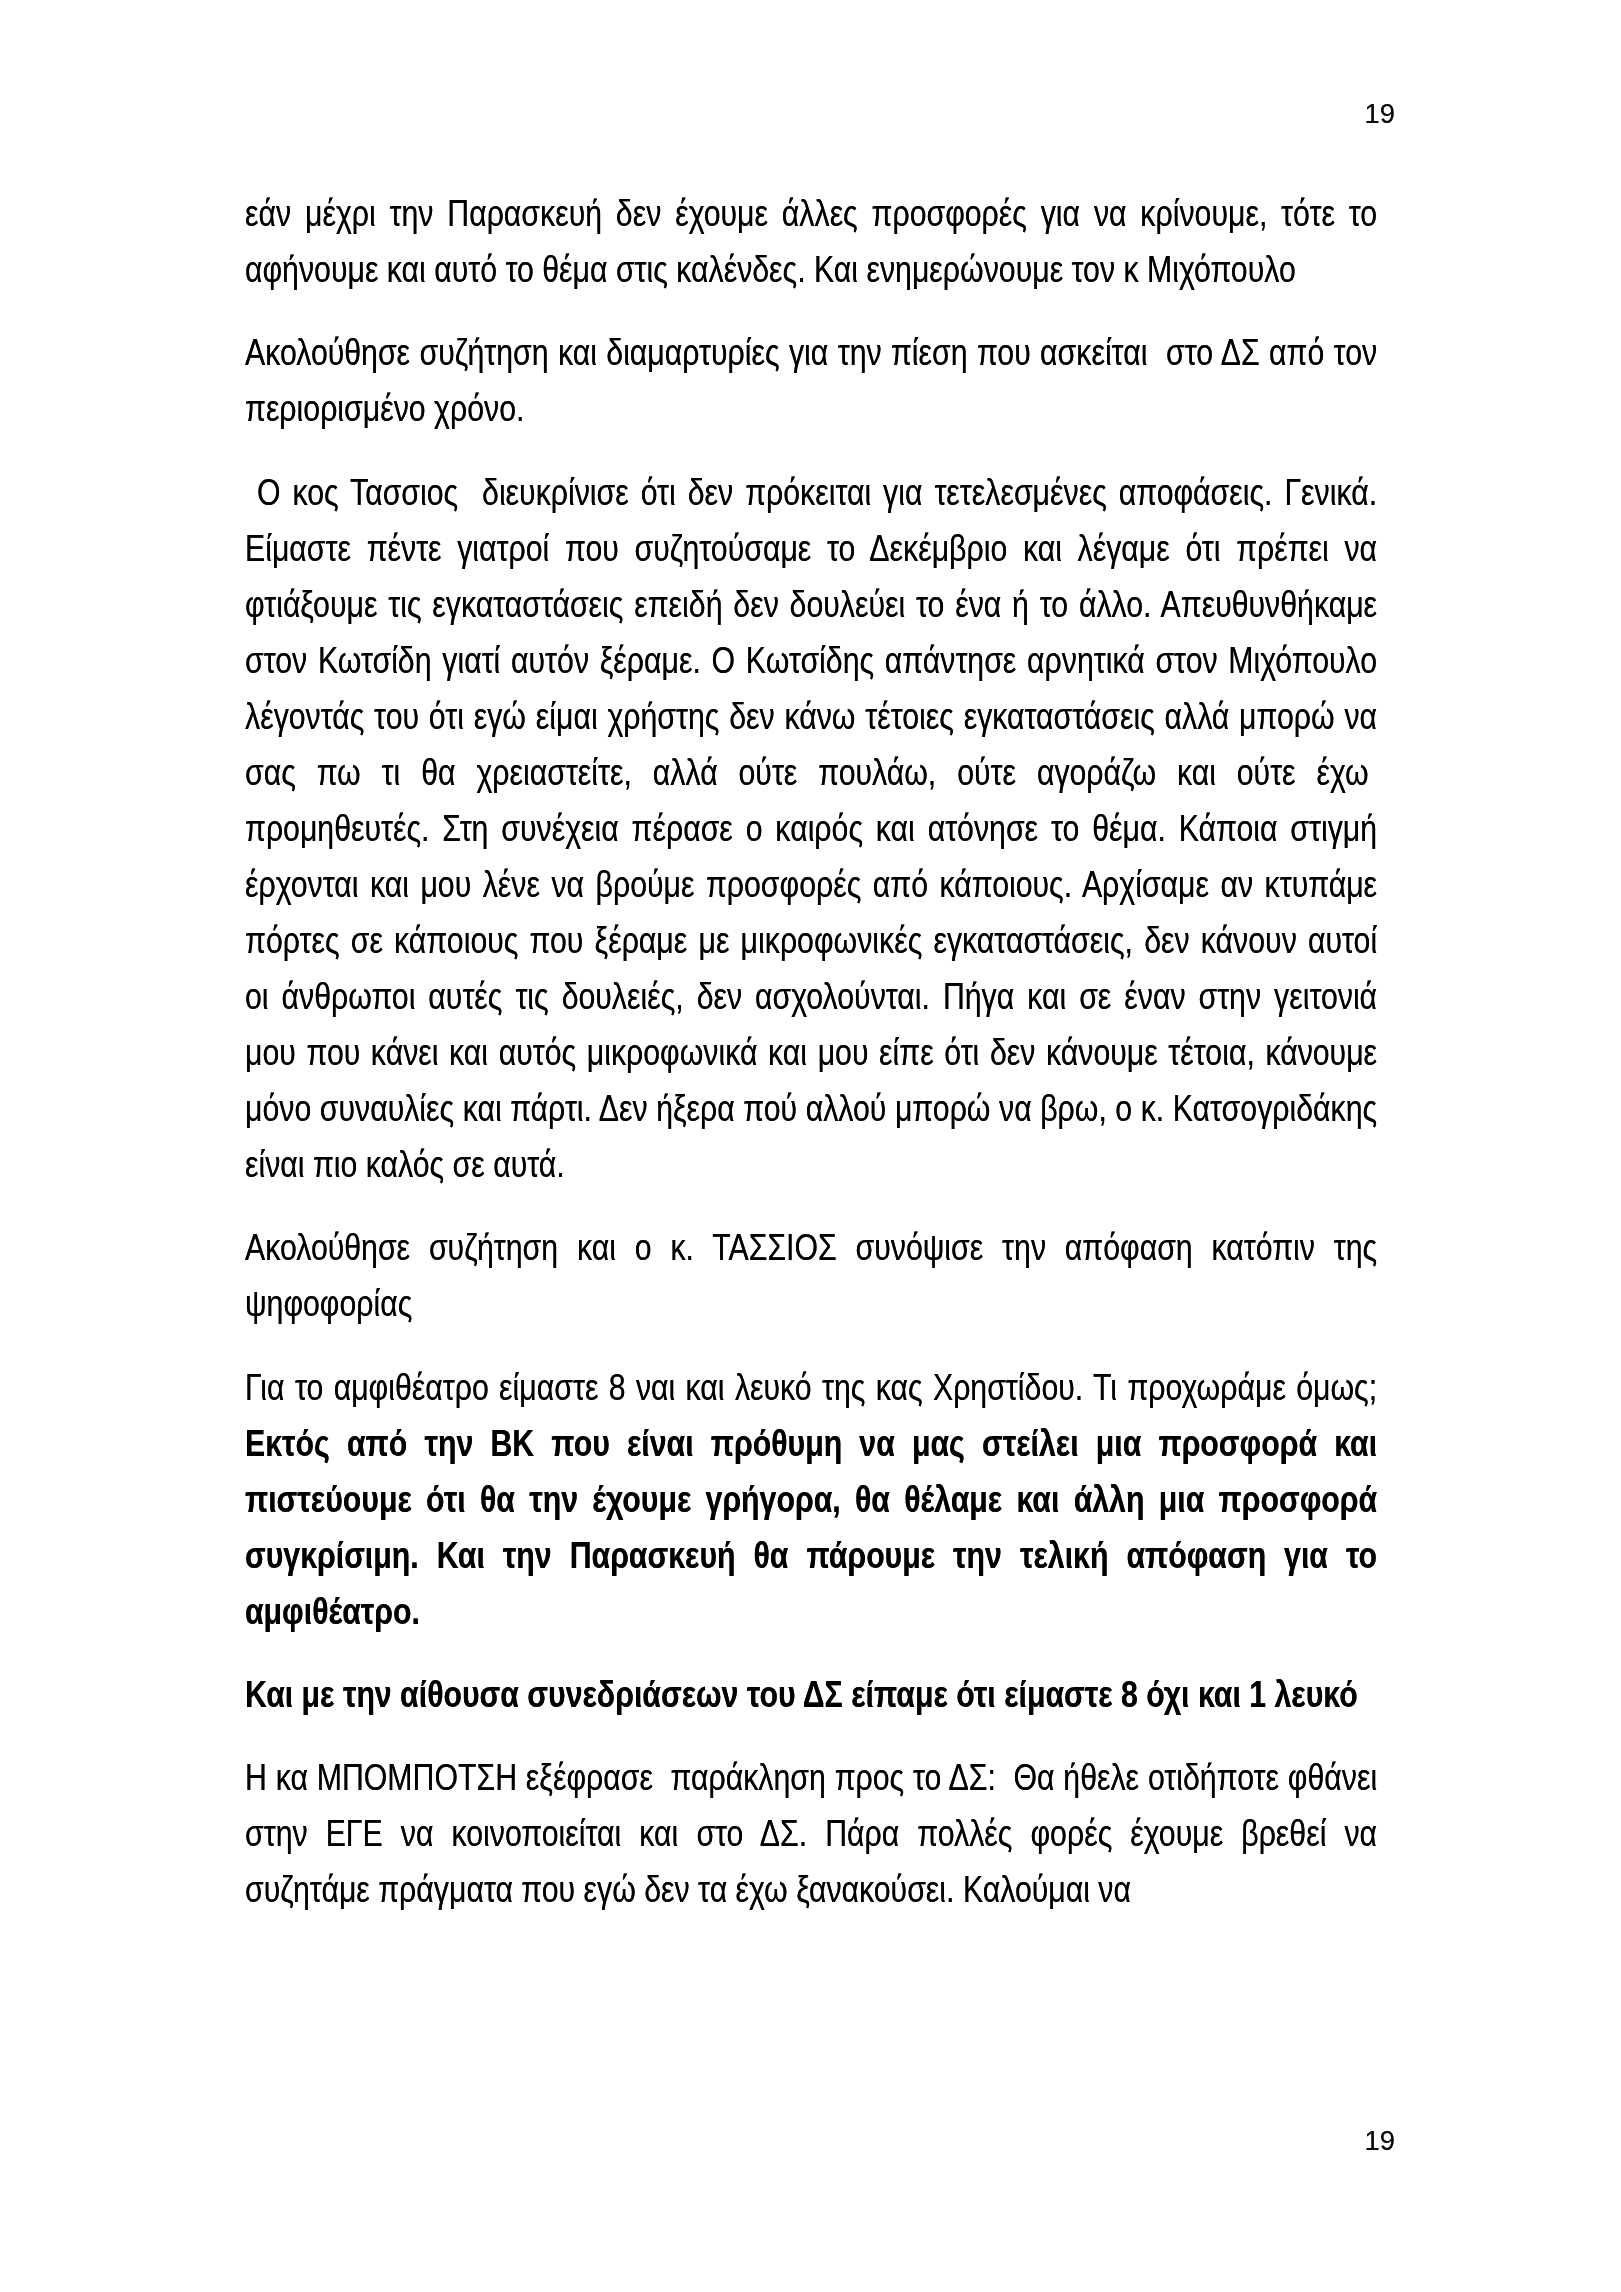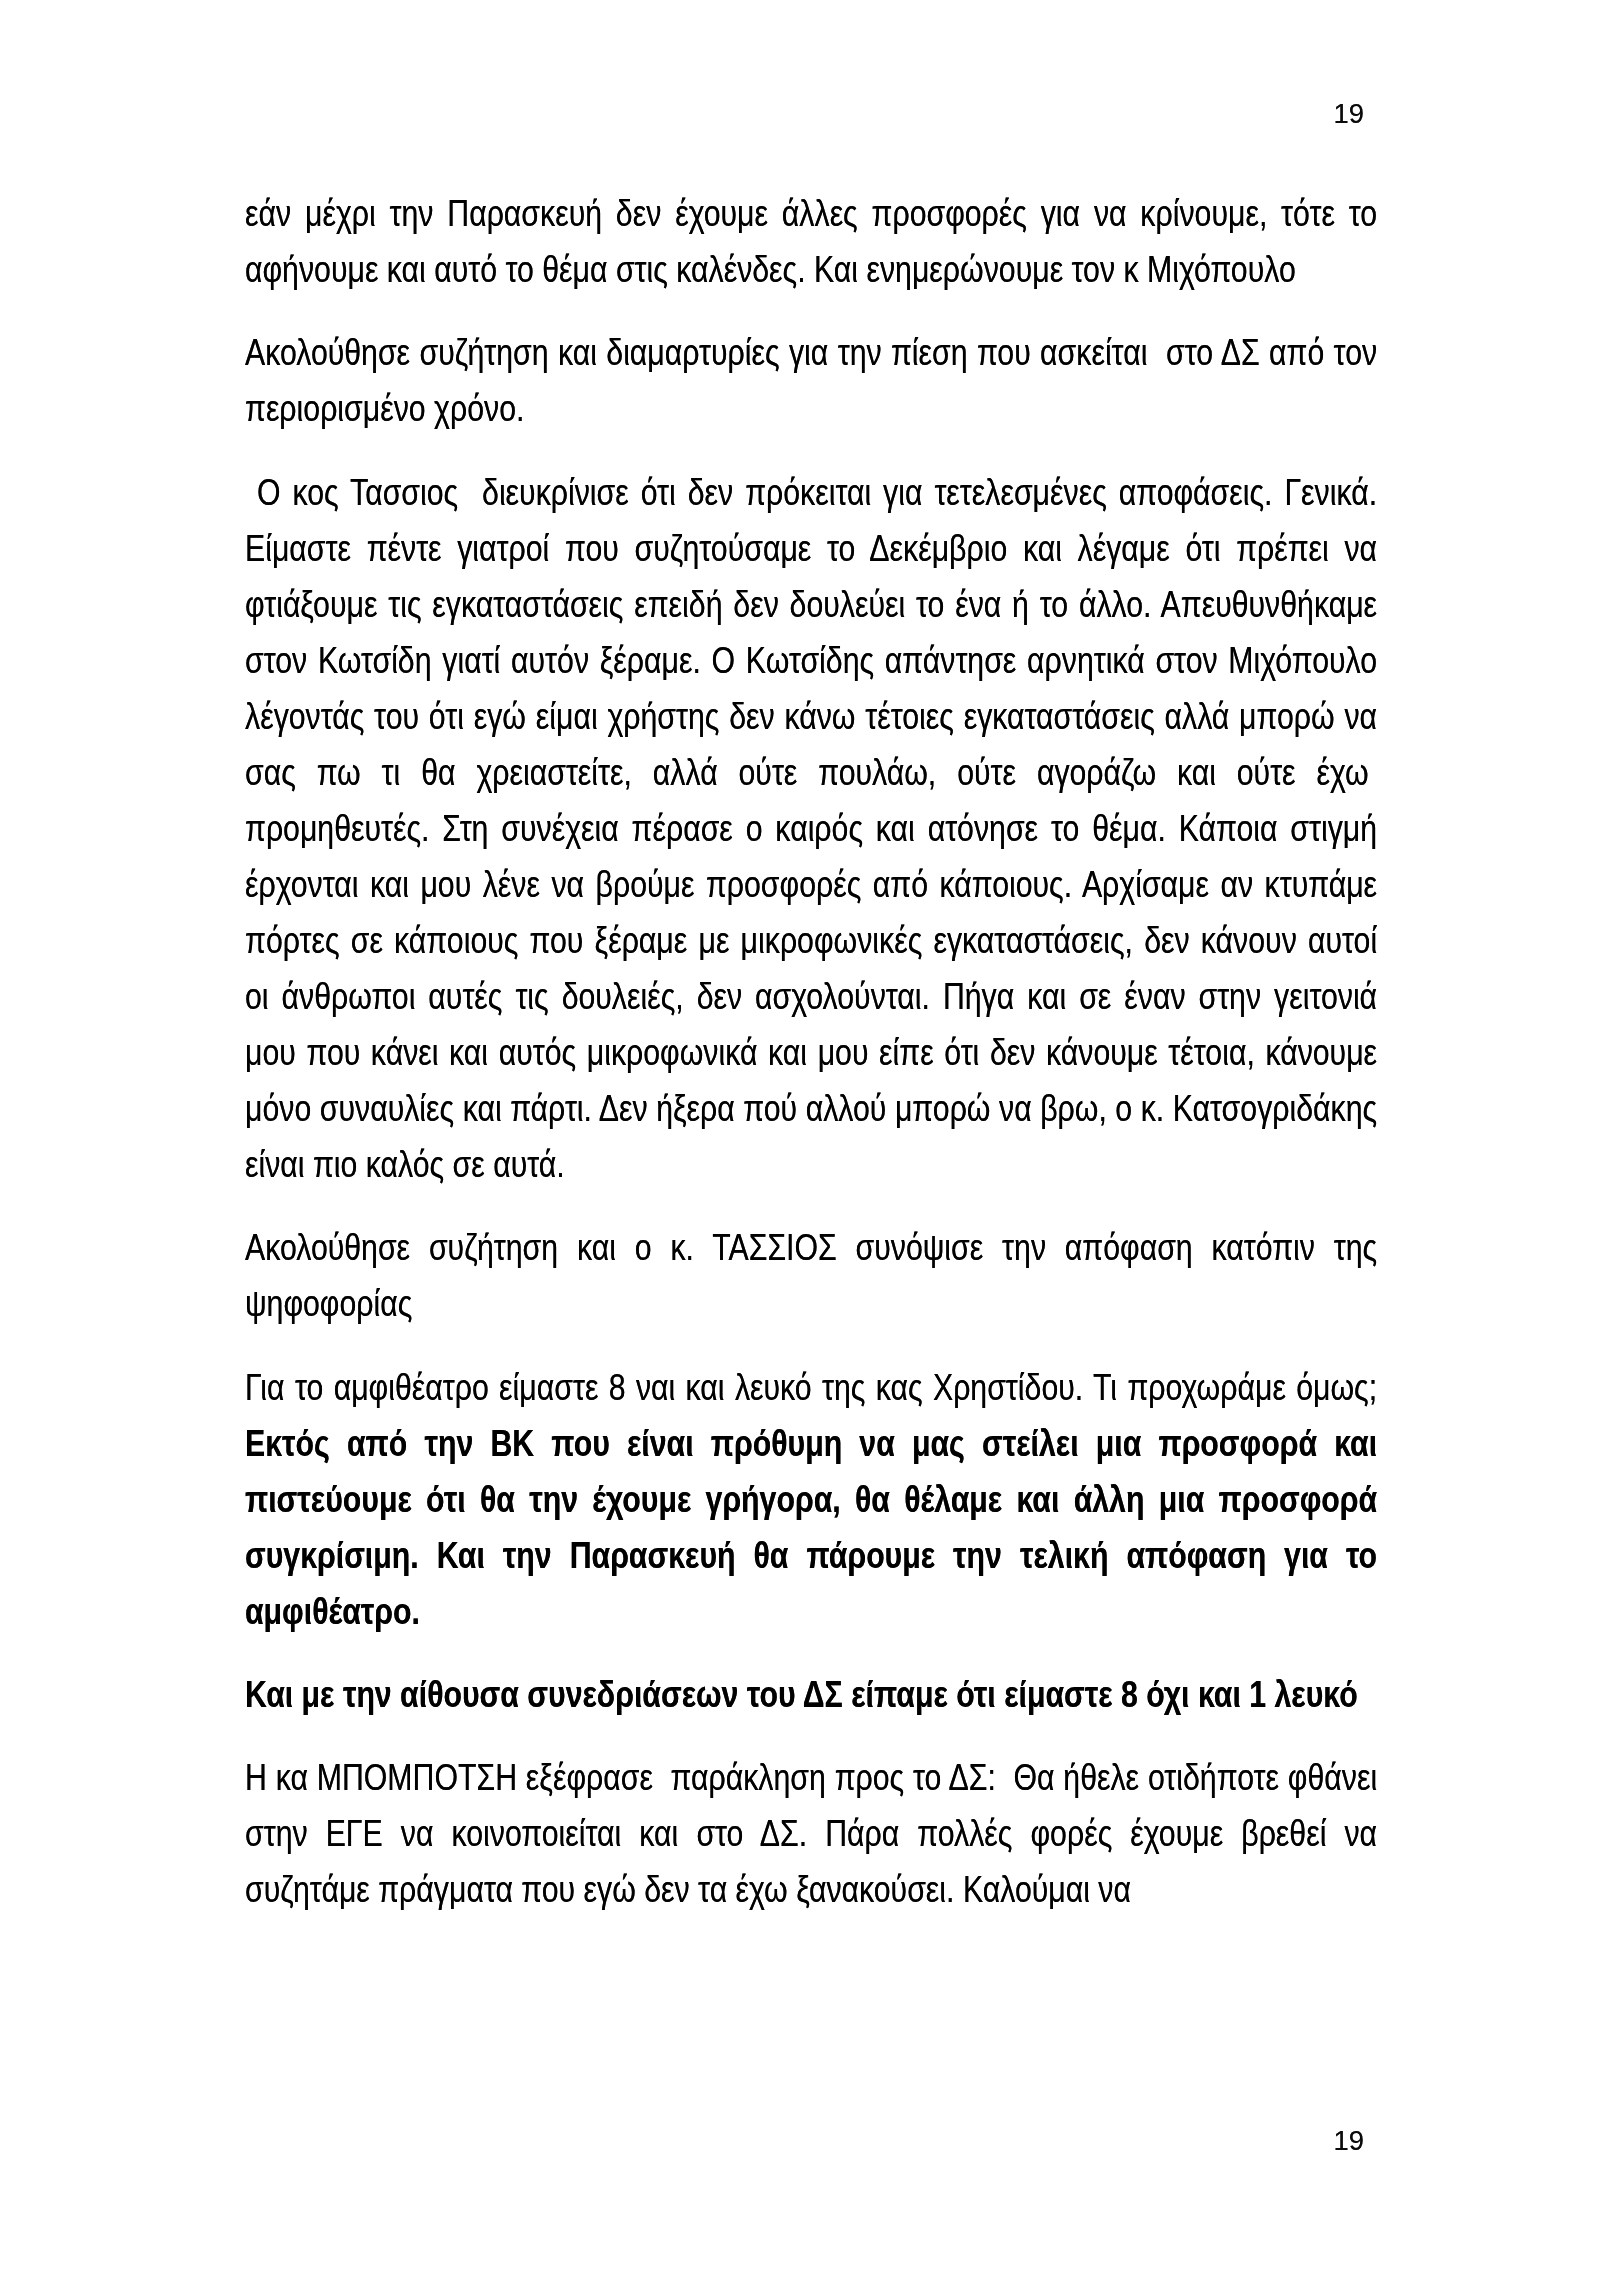--- a/index.html
+++ b/index.html
@@ -11,21 +11,21 @@
     position: relative;
     width: 1621px;
     height: 2293px;
     background: #ffffff;
     overflow: hidden;
     font-family: "Liberation Sans", sans-serif;
     color: #000000;
   }
   .pagenum {
     position: absolute;
-    right: 257px;
+    right: 226px;
     font-size: 27.4px;
     line-height: 27.4px;
     color: #0a0a0a;
     text-shadow: 0 0 0.5px #555;
   }
   .pagenum.top { top: 100px; }
   .pagenum.bottom { top: 2127px; }
   
   .doc-body {
     position: absolute;

